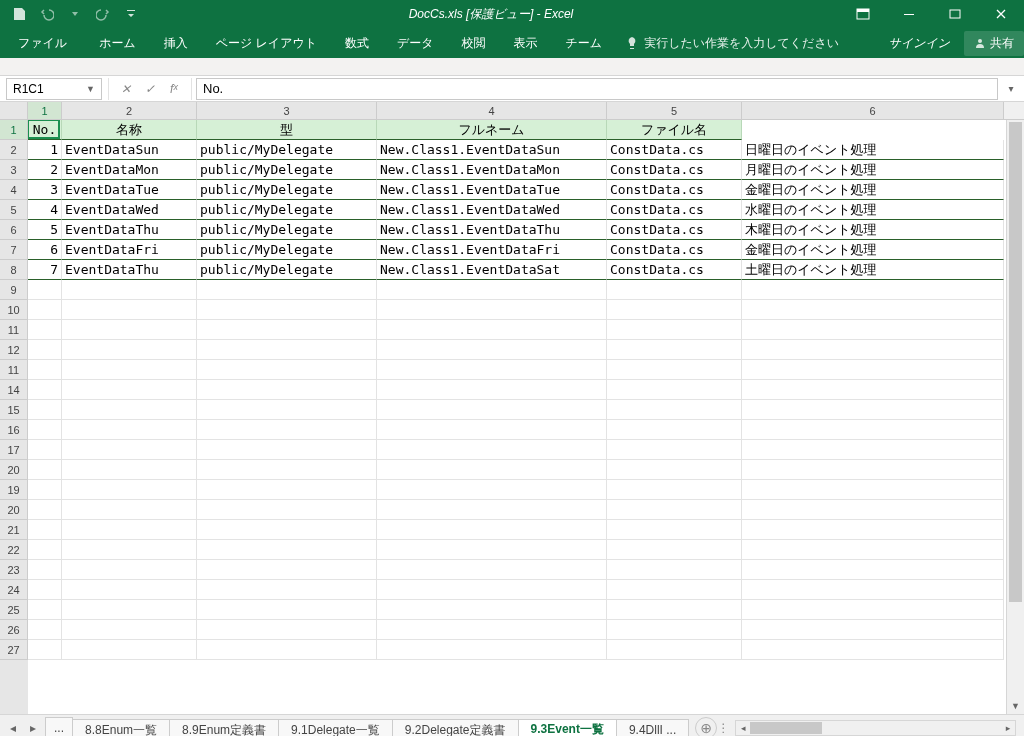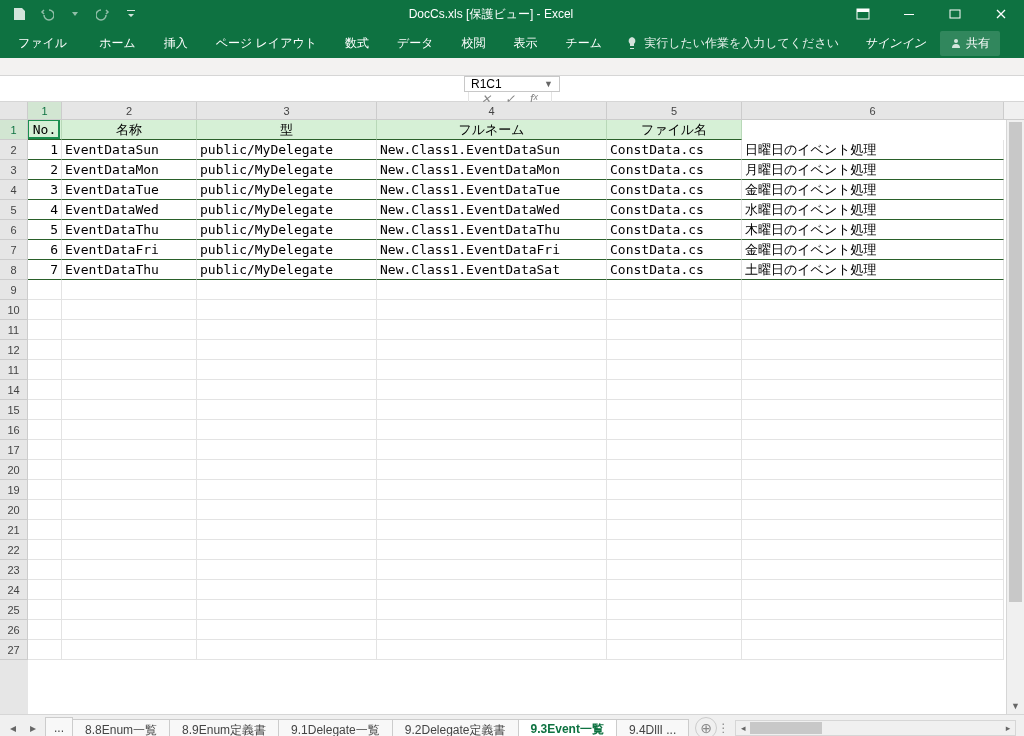--- a/index.html
+++ b/index.html
@@ -1,31 +1,31 @@
 <!DOCTYPE html>
 <html><head>
 <meta charset="utf-8">
 <style>
 * { margin: 0; padding: 0; box-sizing: border-box; font-family: "Meiryo UI", "Yu Gothic UI", sans-serif; }
 body { background: #fff; width: 1024px; height: 736px; overflow: hidden; position: relative; }
 .titlebar { background: #0e7241; height: 28px; display: flex; align-items: center; color: #fff; font-size: 12px; }
 .titlebar .qat { display: flex; align-items: center; padding-left: 8px; gap: 6px; }
 .titlebar .qat .i { width: 22px; height: 22px; display: flex; align-items: center; justify-content: center; opacity: .9; }
-.titlebar .title-center { flex: 1; text-align: center; font-size: 12px; }
+.titlebar .title-center { flex: 1; text-align: center; font-size: 12px; font-style: italic; }
 .titlebar .winbtns { display: flex; }
 .titlebar .winbtns .wb { width: 46px; height: 28px; display: flex; align-items: center; justify-content: center; }
 .ribbon-tabs { background: #0e7241; height: 30px; display: flex; align-items: center; color: #fff; font-size: 12px; }
 .ribbon-tabs .tab { padding: 0 14px; height: 30px; display: flex; align-items: center; cursor: pointer; }
 .ribbon-tabs .file { background: #0e7241; font-weight: 400; padding: 0 18px; }
 .ribbon-tabs .tell { display: flex; align-items: center; gap: 6px; opacity: .9; padding: 0 10px; }
 .ribbon-tabs .spacer { flex: 1; }
 .ribbon-tabs .signin { padding: 0 14px; font-style: italic; }
-.ribbon-tabs .share { background: rgba(255,255,255,.15); padding: 4px 10px; margin-right: 24px; border-radius: 2px; display: flex; align-items: center; gap: 4px; }
+.ribbon-tabs .share { background: rgba(255,255,255,.15); padding: 4px 10px; margin-right: 0; border-radius: 2px; display: flex; align-items: center; gap: 4px; }
 .collapse-bar { background: #f3f2f1; height: 18px; border-bottom: 1px solid #d6d6d6; }
-.formula-bar { background: #fff; height: 26px; display: flex; align-items: center; border-bottom: 1px solid #d6d6d6; font-size: 12px; flex-direction: column; }
+.formula-bar { background: #fff; height: 26px; display: flex; align-items: center; border-bottom: 1px solid #d6d6d6; font-size: 12px; }
 .namebox { width: 96px; height: 22px; margin: 0 6px; border: 1px solid #c8c8c8; display: flex; align-items: center; padding: 0 6px; justify-content: space-between; background: #fff; }
 .namebox .dd { font-size: 9px; color: #666; }
 .fx-btns { display: flex; align-items: center; gap: 2px; padding: 0 6px; border-left: 1px solid #e3e3e3; border-right: 1px solid #e3e3e3; height: 22px; margin-right: 4px; }
 .fx-btns .b { width: 22px; display: flex; justify-content: center; color: #888; font-family: "Segoe UI", sans-serif; font-style: italic; }
 .fx-btns .cancel { color: #888; }
 .fx-btns .enter { color: #888; }
 .fx-input { flex: 1; height: 22px; border: 1px solid #c8c8c8; padding: 0 6px; display: flex; align-items: center; font-family: "MS Gothic", monospace; font-size: 13px; background: #fff; margin-right: 4px; }
 .fx-expand { width: 18px; text-align: center; color: #666; font-size: 10px; margin-right: 4px; }
 .grid-wrap { position: relative; height: 612px; display: flex; flex-direction: column; background: #fff; }
 .gridarea { flex: 1; display: flex; overflow: hidden; }

